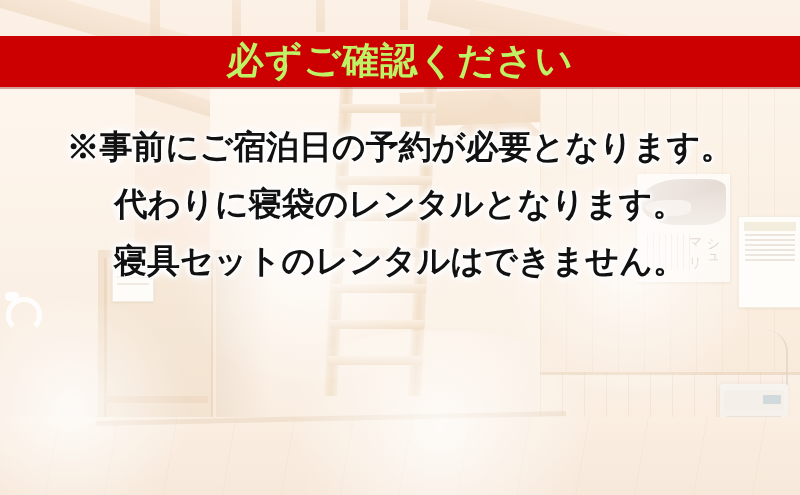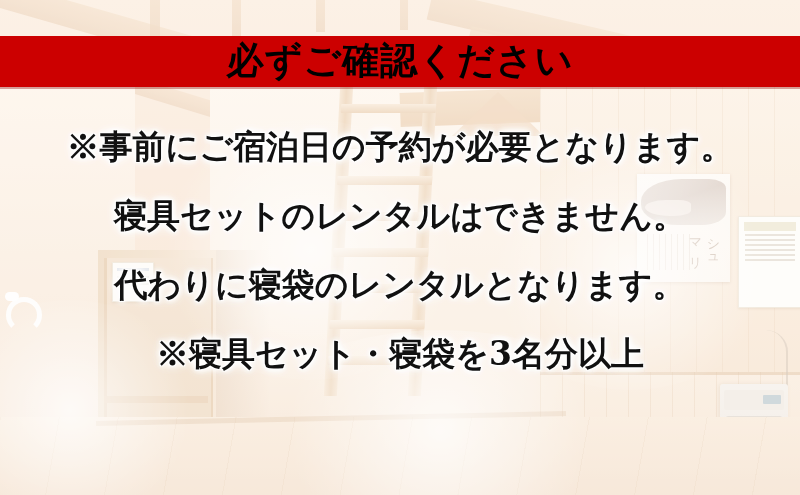--- a/index.html
+++ b/index.html
@@ -252,40 +252,40 @@
     top: 36px;
     width: 800px;
     height: 51px;
     background: #cc0000;
     display: flex;
     align-items: center;
     justify-content: center;
     box-shadow: 0 2px 0 rgba(140,0,0,.35);
   }
   .banner-title {
-    color: #000000;
+    color: #bef264;
     font-size: 37px;
     line-height: 1;
     font-weight: 700;
     letter-spacing: 1px;
     font-family: "DejaVu Serif", "Liberation Serif", serif;
     white-space: nowrap;
     transform: translateY(-1px);
   }
 
   
   .notice-lines {
     position: absolute;
     left: 0;
     top: 118px;
     width: 800px;
     display: flex;
     flex-direction: column;
     align-items: center;
-    gap: 12px;
+    gap: 0;
   }
   .nline {
     color: #111111;
     font-weight: 700;
     font-size: 33px;
     line-height: 57px;
     height: 57px;
     white-space: nowrap;
     font-family: "DejaVu Serif", "Liberation Serif", serif;
     text-shadow:
@@ -379,18 +379,17 @@
     <div class="glowblob gb3"></div>
     <div class="glowblob gb4"></div>
   </div>
 
   <div class="banner">
     <div class="banner-title">必ずご確認ください</div>
   </div>
 
   <div class="notice-lines">
     <div class="nline">※事前にご宿泊日の予約が必要となります。</div>
+    <div class="nline">代わりに寝袋のレンタルとなります。</div>
     <div class="nline">寝具セットのレンタルはできません。</div>
-    <div class="nline">代わりに寝袋のレンタルとなります。</div>
-    <div class="nline">※寝具セット・寝袋を3名分以上</div>
   </div>
 
 </div>
 
 </body></html>

